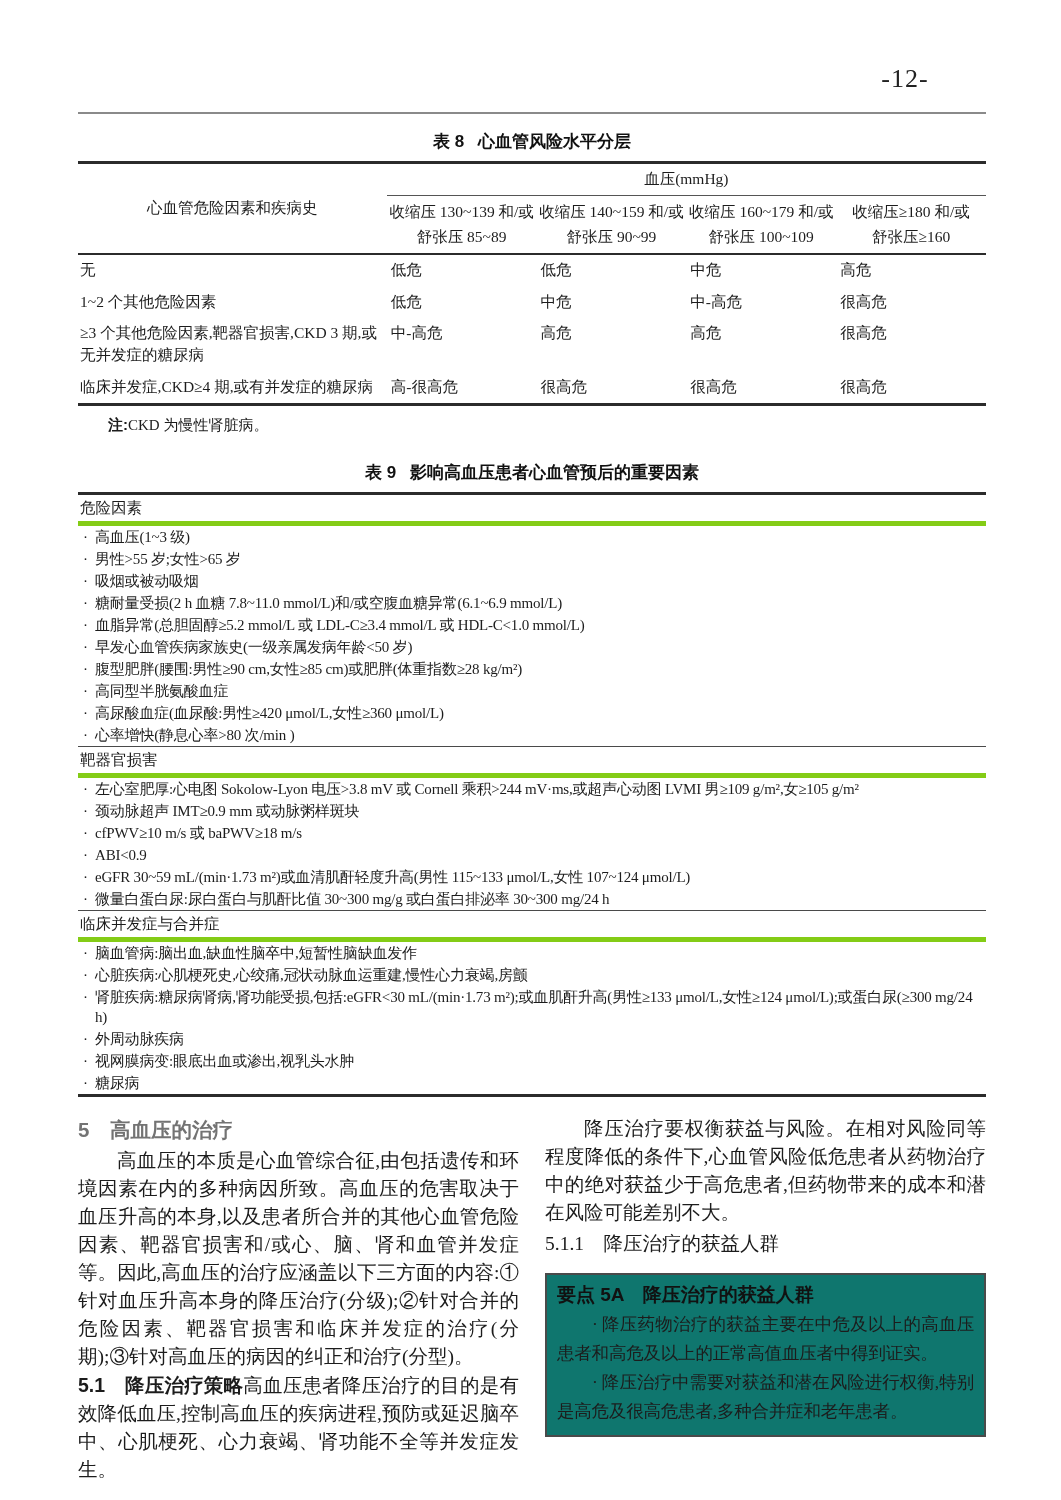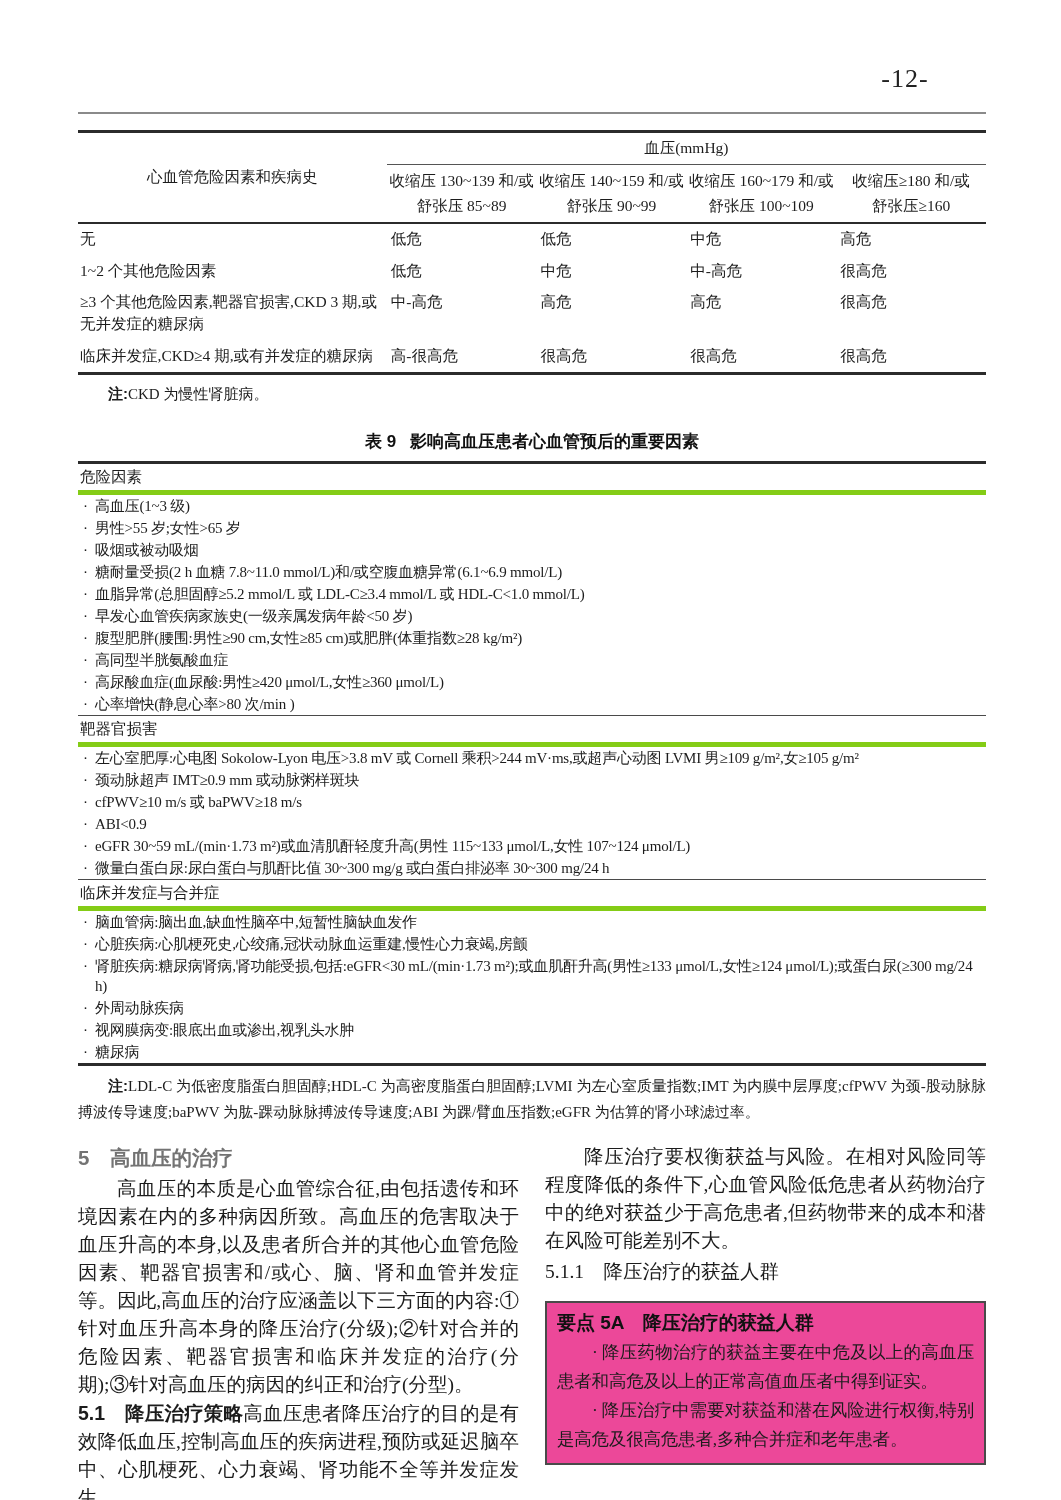--- a/index.html
+++ b/index.html
@@ -71,40 +71,43 @@
   }
   .para { text-indent:2em; }
   .lead {
     font-family:"Liberation Sans","DejaVu Sans",sans-serif;
     font-weight:bold;
   }
   .h511 { font-size:19.5px; line-height:30px; margin-top:2px; text-align:left; }
 
   .keybox {
     border:2px solid #4a4a4a; margin-top:14px; padding:5px 10px 9px;
-    background:#ec4899;
+    background:#0f766e;
   }
   .kb-title {
     font-family:"Liberation Sans","DejaVu Sans",sans-serif;
     font-weight:bold; font-size:19px; line-height:30px; color:#111;
   }
   .keybox .kb-item {
     text-indent:2em; font-size:17.5px; line-height:29px;
     text-align:justify; letter-spacing:-0.2px;
   }
   .kb-blt { margin-right:4px; }
 </style>
 </head>
 <body>
 
 <div class="pageno">-12-</div>
 <div class="header-rule"></div>
 
 <div class="content">
 
+  <div class="tbl-title">
+    <span class="tlabel">表 8</span><span>心血管风险水平分层</span>
+  </div>
 
   <table class="t8">
     <colgroup>
       <col style="width:34%">
         <col style="width:16.5%">
         <col style="width:16.5%">
         <col style="width:16.5%">
         <col style="width:16.5%">
     </colgroup>
     <thead>
@@ -182,23 +185,20 @@
 
     <div class="t9-sec mid">临床并发症与合并症</div>
     <div class="t9-item"><span class="blt">·</span><span>脑血管病:脑出血,缺血性脑卒中,短暂性脑缺血发作</span></div>
     <div class="t9-item"><span class="blt">·</span><span>心脏疾病:心肌梗死史,心绞痛,冠状动脉血运重建,慢性心力衰竭,房颤</span></div>
     <div class="t9-item"><span class="blt">·</span><span>肾脏疾病:糖尿病肾病,肾功能受损,包括:eGFR&lt;30 mL/(min·1.73 m²);或血肌酐升高(男性≥133 μmol/L,女性≥124 μmol/L);或蛋白尿(≥300 mg/24 h)</span></div>
     <div class="t9-item"><span class="blt">·</span><span>外周动脉疾病</span></div>
     <div class="t9-item"><span class="blt">·</span><span>视网膜病变:眼底出血或渗出,视乳头水肿</span></div>
     <div class="t9-item"><span class="blt">·</span><span>糖尿病</span></div>
   </div>
 
-  <div class="t9-note">
-    <span class="nlabel">注:</span><span>LDL-C 为低密度脂蛋白胆固醇;HDL-C 为高密度脂蛋白胆固醇;LVMI 为左心室质量指数;IMT 为内膜中层厚度;cfPWV 为颈-股动脉脉搏波传导速度;baPWV 为肱-踝动脉脉搏波传导速度;ABI 为踝/臂血压指数;eGFR 为估算的肾小球滤过率。</span>
-  </div>
 
   <div class="cols">
     <div class="col">
       <div class="h5">5　高血压的治疗</div>
       <p class="para">高血压的本质是心血管综合征,由包括遗传和环境因素在内的多种病因所致。高血压的危害取决于血压升高的本身,以及患者所合并的其他心血管危险因素、靶器官损害和/或心、脑、肾和血管并发症等。因此,高血压的治疗应涵盖以下三方面的内容:①针对血压升高本身的降压治疗(分级);②针对合并的危险因素、靶器官损害和临床并发症的治疗(分期);③针对高血压的病因的纠正和治疗(分型)。</p>
       <p><span class="lead">5.1　降压治疗策略</span><span>高血压患者降压治疗的目的是有效降低血压,控制高血压的疾病进程,预防或延迟脑卒中、心肌梗死、心力衰竭、肾功能不全等并发症发生。</span></p>
     </div>
 
     <div class="col">
       <p class="para">降压治疗要权衡获益与风险。在相对风险同等程度降低的条件下,心血管风险低危患者从药物治疗中的绝对获益少于高危患者,但药物带来的成本和潜在风险可能差别不大。</p>

